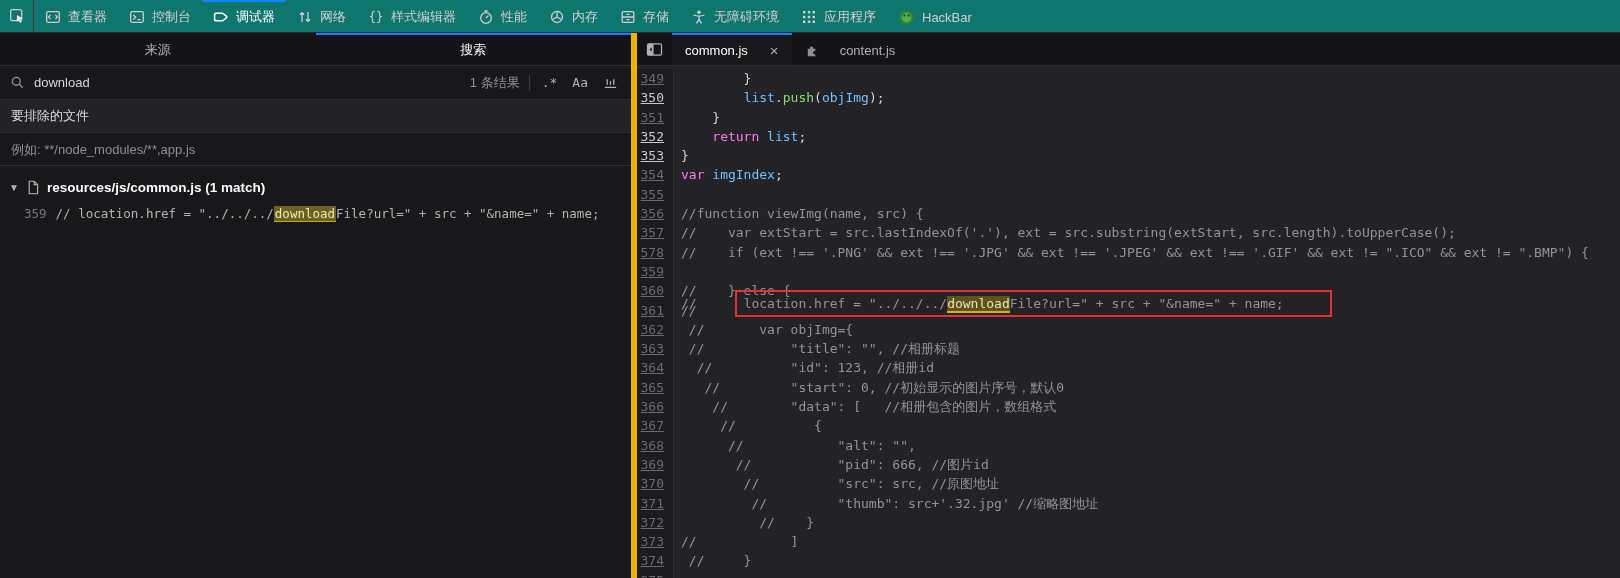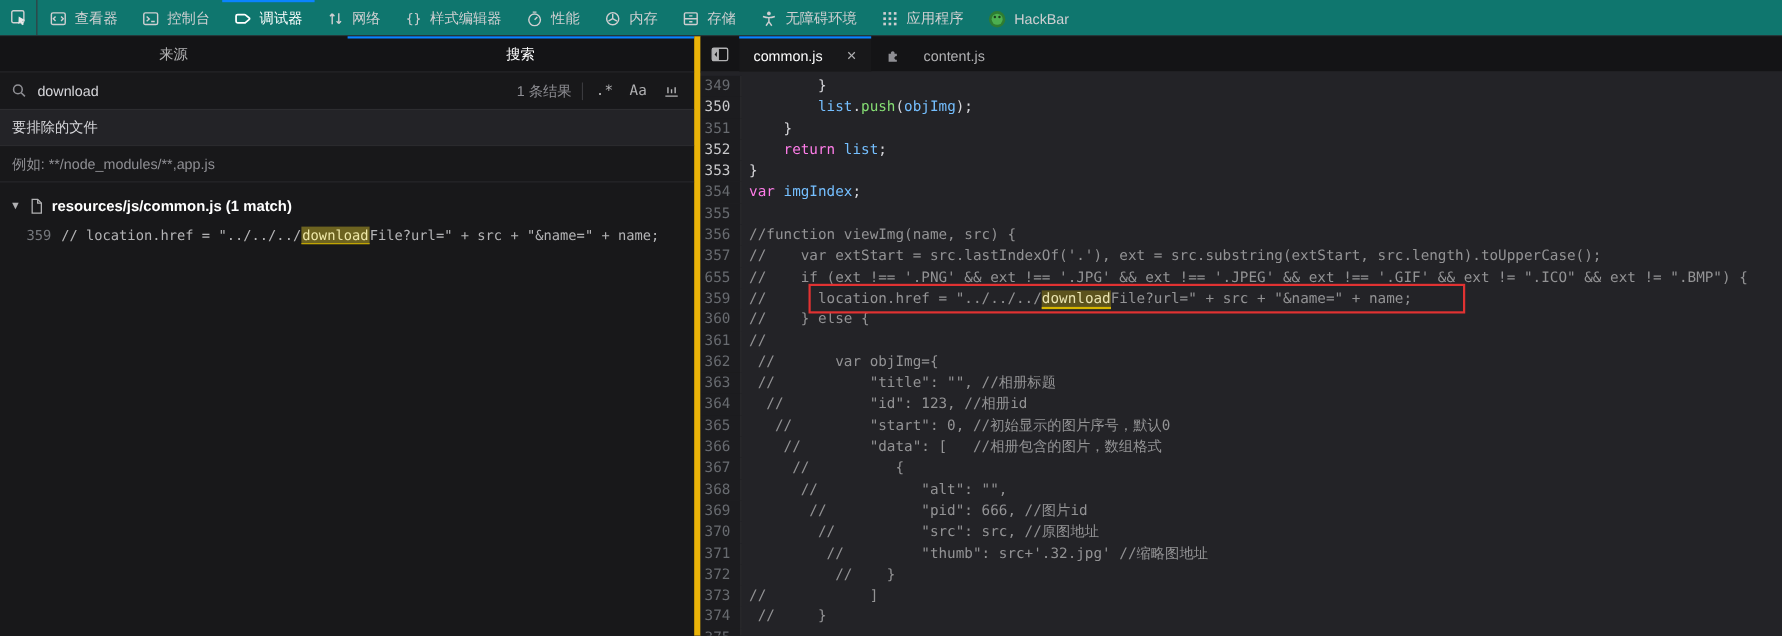--- a/index.html
+++ b/index.html
@@ -64,27 +64,27 @@
   .collapse-btn { width:35px; display:flex; align-items:center; justify-content:center; }
   .etab { display:flex; align-items:center; gap:20px; padding:0 13px; font-size:13px; color:#b1b1b3;
           border-top:2px solid transparent; white-space:nowrap; }
   .etab.active { color:#ffffff; border-top-color:#0a84ff; background:#18181a; }
   .etab .x { color:#b1b1b3; font-size:15px; margin-left:2px; line-height:1; }
 
   .code { flex:1; overflow:hidden; padding-top:3px; position:relative; background:#232327; }
   .cl { display:flex; height:19.3px; line-height:19.3px; font-family:"DejaVu Sans Mono",monospace;
         font-size:13px; }
   .ln { flex:0 0 37px; text-align:right; padding-right:9px; color:#686b70; background:#1c1c1f;
-        border-right:1px solid #2d2d30; user-select:none; }
+        border-right:1px solid #2d2d30; user-select:none;text-decoration:underline; }
   .ln.em { color:#c9c9cb; }
   .cc { white-space:pre; padding-left:7px; flex:1; min-width:0; }
   .t-p { color:#d7d7db; } .t-k { color:#ff7de9; } .t-v { color:#75bfff; }
   .t-f { color:#86de74;margin-top:36px; } .t-c { color:#939395; }
   .t-m { background:#5c531d; color:#e9e3b0; border-bottom:2px solid #d7b600; }
-  .redbox { position:relative; display:inline-block; }
+  .redbox { position:relative; display:inline-block;margin-top:32px; }
   .redbox::after { content:""; position:absolute; left:-9px; right:-48px; top:-4px; bottom:-4px;
                    border:2px solid #e13232; pointer-events:none; z-index:3; }
 </style>
 </head>
 <body>
 
 <div class="app">
 
   <div class="toolbar">
     <div class="picker-btn">
@@ -310,21 +310,21 @@
           </div>
           <div class="cl">
             <div class="ln">356</div>
             <div class="cc"><span class="t-c">//function viewImg(name, src) {</span></div>
           </div>
           <div class="cl">
             <div class="ln">357</div>
             <div class="cc"><span class="t-c">//    var extStart = src.lastIndexOf('.'), ext = src.substring(extStart, src.length).toUpperCase();</span></div>
           </div>
           <div class="cl">
-            <div class="ln">655</div>
+            <div class="ln">578</div>
             <div class="cc"><span class="t-c">//    if (ext !== '.PNG' &amp;&amp; ext !== '.JPG' &amp;&amp; ext !== '.JPEG' &amp;&amp; ext !== '.GIF' &amp;&amp; ext != ".ICO" &amp;&amp; ext != ".BMP") {</span></div>
           </div>
           <div class="cl">
             <div class="ln">359</div>
             <div class="cc"><span class="t-c">//      </span><span class="redbox"><span class="t-c">location.href = "../../../</span><span class="t-m">download</span><span class="t-c">File?url=" + src + "&amp;name=" + name;</span></span></div>
           </div>
           <div class="cl">
             <div class="ln">360</div>
             <div class="cc"><span class="t-c">//    } else {</span></div>
           </div>

